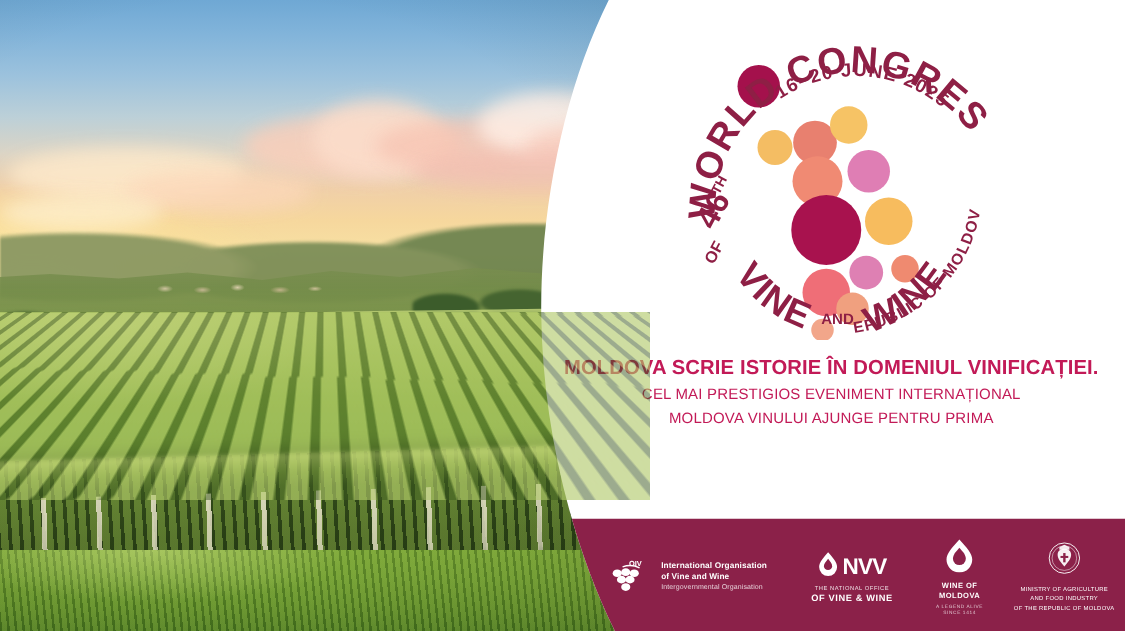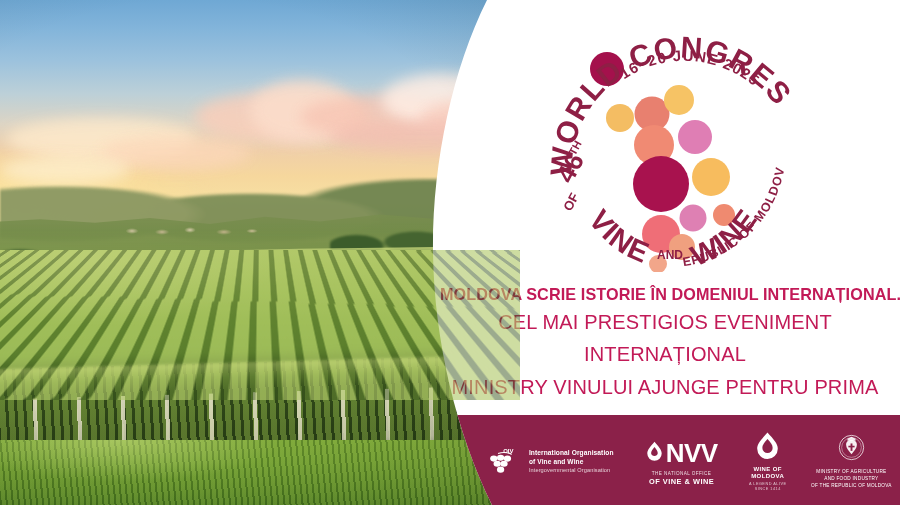--- a/index.html
+++ b/index.html
@@ -199,21 +199,21 @@
     text-align:center;
     color:#c21a57;
     letter-spacing:.2px;
   }
   .hl-1{
     font-weight:bold;font-size:16.2px;line-height:1.42;
     letter-spacing:.1px;
     white-space:nowrap;
   }
   .hl-2,.hl-3,.hl-4{
-    font-weight:normal;font-size:20px;line-height:1.62;
+    font-weight:normal;font-size:12px;line-height:1.62;
     letter-spacing:.15px;
   }
 
   
   .footer{
     position:absolute;left:0;top:0;width:900px;height:505px;
     pointer-events:none;
   }
   .footer svg{display:block;width:900px;height:505px;}
 
@@ -354,23 +354,23 @@
         <text x="0" y="0" font-family="'Liberation Sans', sans-serif" font-weight="bold" font-size="13" fill="#8e1f45" text-anchor="middle">OF</text>
       </g>
 
       <g transform="translate(122,237)">
         <text x="0" y="0" font-family="'Liberation Sans', sans-serif" font-weight="bold" font-size="12" fill="#8e1f45" text-anchor="middle">AND</text>
       </g>
     </svg>
   </div>
 
   <div class="headline">
-    <div class="hl-1">MOLDOVA SCRIE ISTORIE ÎN DOMENIUL INTERNAȚIONAL.</div>
+    <div class="hl-1">MOLDOVA SCRIE ISTORIE ÎN DOMENIUL VINIFICAȚIEI.</div>
     <div class="hl-2">CEL MAI PRESTIGIOS EVENIMENT INTERNAȚIONAL</div>
-    <div class="hl-3">MINISTRY VINULUI AJUNGE PENTRU PRIMA</div>
+    <div class="hl-3">MOLDOVA VINULUI AJUNGE PENTRU PRIMA</div>
   </div>
 
   <div class="logos">
 
     <div class="logo-cell cell-oiv">
       <div class="oiv-mark">
         <svg viewBox="0 0 40 40" width="34" height="34">
           <text x="25" y="9" font-family="'Liberation Sans', sans-serif" font-weight="bold" font-size="7" fill="#ffffff" text-anchor="middle">OIV</text>
           <path d="M13,10 C19,8 25,9 29,11" stroke="#ffffff" stroke-width="1.4" fill="none"></path>
           <ellipse cx="8" cy="16" rx="4.3" ry="3.6" fill="#ffffff"></ellipse>
@@ -390,21 +390,21 @@
 
     <div class="logo-cell cell-onvv">
       <div class="onvv-wrap">
         <div class="onvv-row">
           <span>
             <svg viewBox="0 0 26 30" width="17" height="20">
               <path d="M13,1 C19,8 24,13 24,19 A11,11 0 0 1 2,19 C2,13 7,8 13,1 Z" fill="#ffffff"></path>
               <path d="M13,9 C16,13 18,15 18,18.5 A5.2,5.2 0 0 1 7.8,18.5 C7.8,15 10,13 13,9 Z" fill="#8b2149"></path>
             </svg>
           </span>
-          <span style="font-size:26px;font-weight:bold;letter-spacing:-.6px;">NVV</span>
+          <span style="font-size:18px;font-weight:bold;letter-spacing:-.6px;">NVV</span>
         </div>
         <div class="onvv-sub1">THE NATIONAL OFFICE</div>
         <div class="onvv-sub2">OF VINE &amp; WINE</div>
       </div>
     </div>
 
     <div class="logo-cell cell-wom">
       <div class="wom-wrap">
         <span>
           <svg viewBox="0 0 34 38" width="25" height="28">

